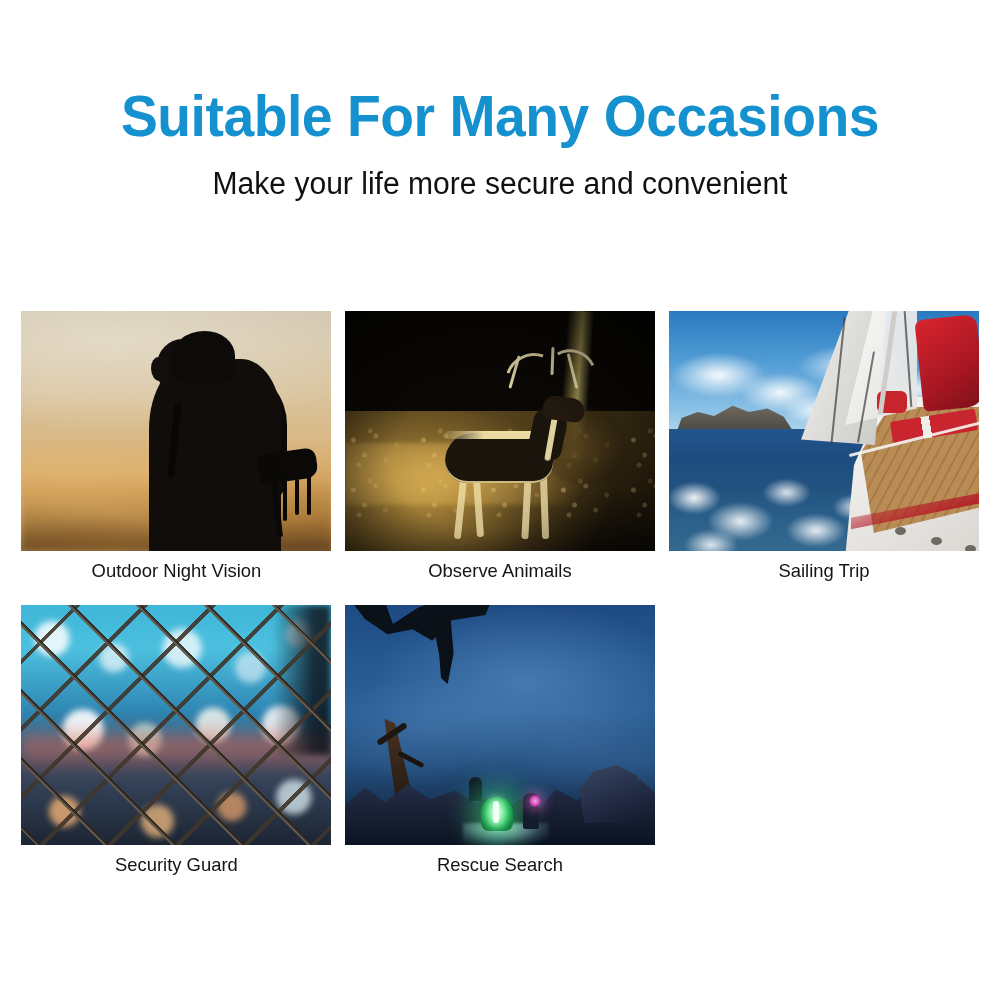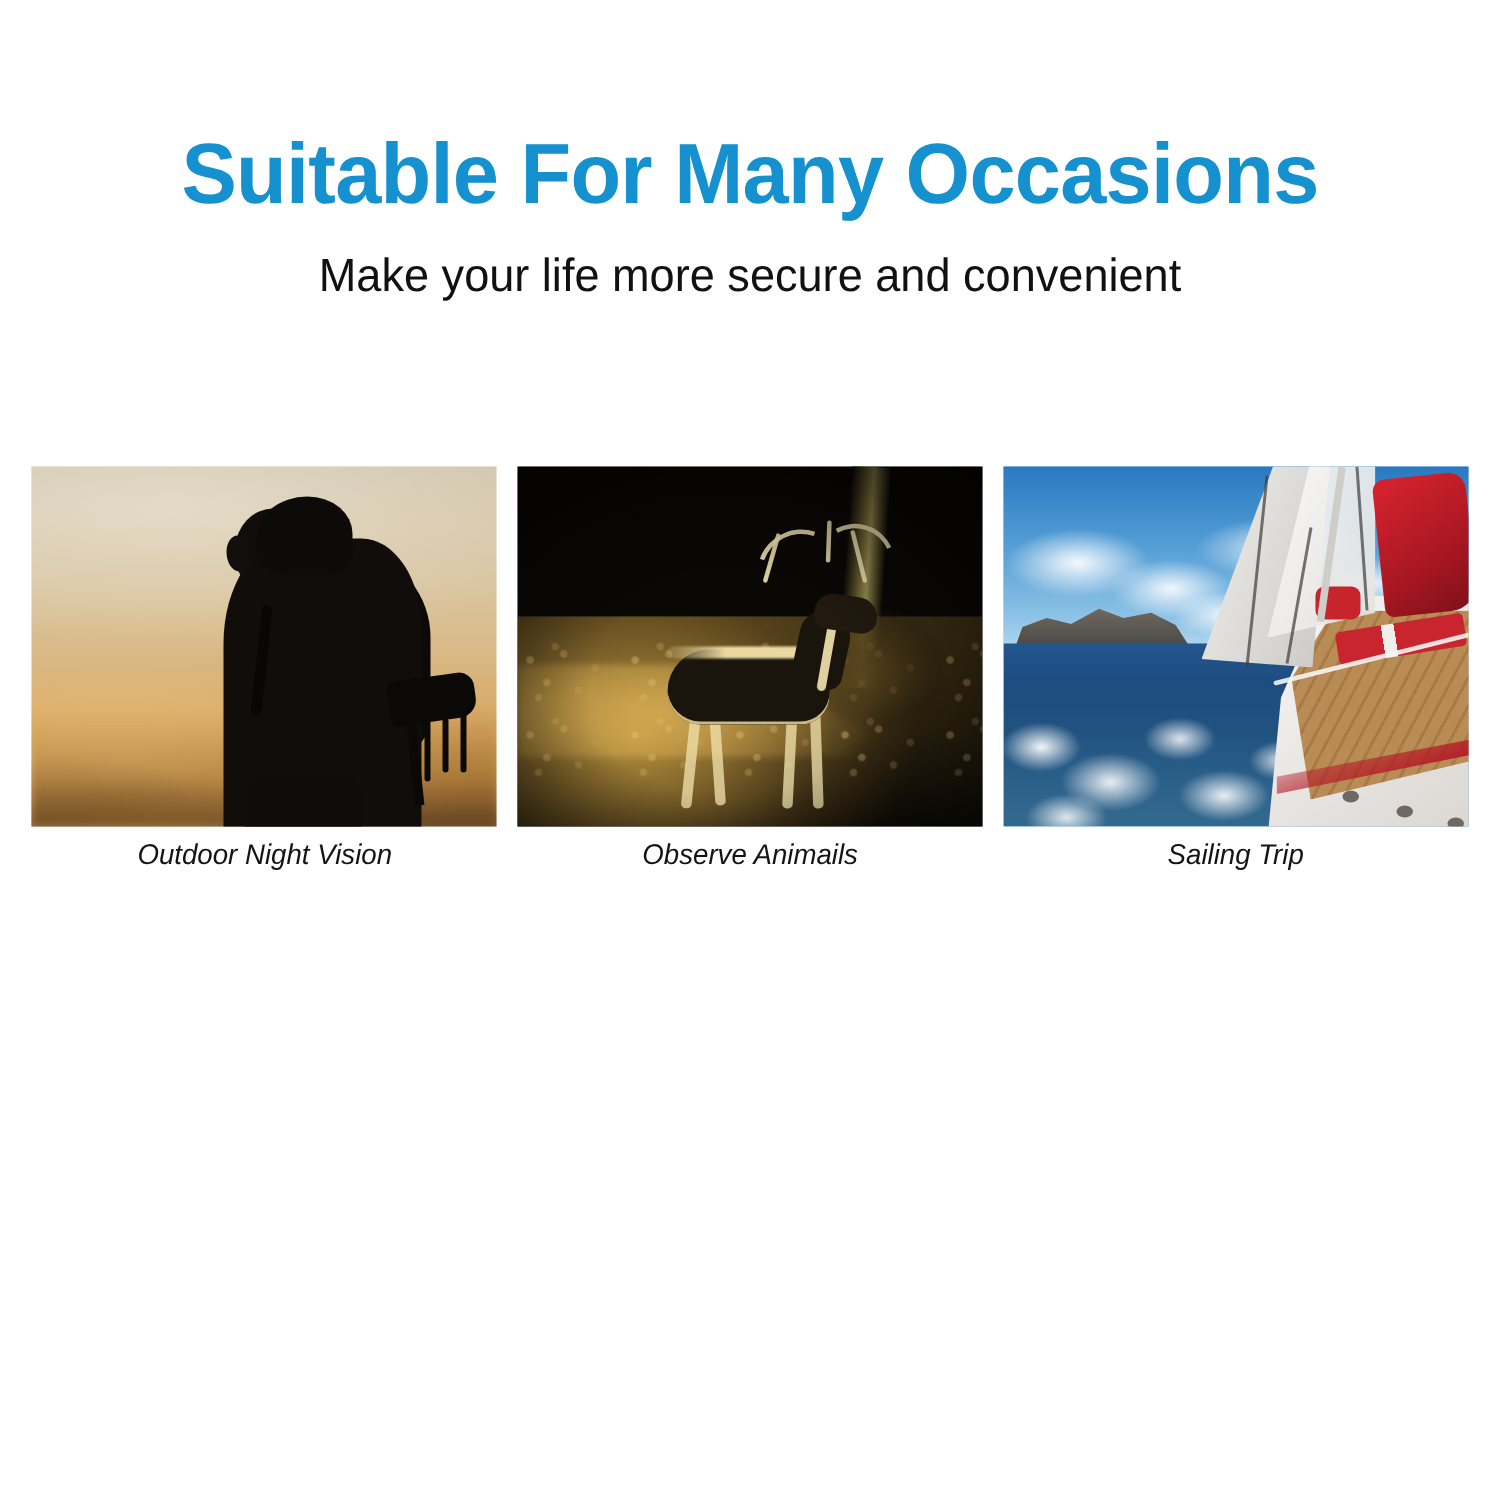--- a/index.html
+++ b/index.html
@@ -62,21 +62,20 @@
     row-gap: 22px;
   }
 
   .cell {
     position: relative;
     width: 310px;
     height: 272px;
     display: flex;
     flex-direction: column;
     align-items: center;
-    font-style: italic;
   }
 
   .photo {
     position: relative;
     width: 310px;
     height: 247px;
     overflow: hidden;
     background: #cfcfcf;
   }
 
@@ -666,16 +665,46 @@
         <div class="rig2"></div>
         <div class="rig3"></div>
         <div class="rail"></div>
         <div class="port p1"></div>
         <div class="port p2"></div>
         <div class="port p3"></div>
       </div>
       <div class="caption">Sailing Trip</div>
     </div>
 
-
+    <div class="cell row2">
+      <div class="photo ph-fence">
+        <div class="bokeh"></div>
+        <div class="warmband"></div>
+        <div class="darkright"></div>
+        <div class="mesh"></div>
+        <div class="mesh-hl"></div>
+      </div>
+      <div class="caption">Security Guard</div>
+    </div>
+
+    <div class="cell row2">
+      <div class="photo ph-rescue">
+        <div class="cloudwash"></div>
+        <div class="debris-top"></div>
+        <div class="hook"></div>
+        <div class="pole"></div>
+        <div class="branch"></div>
+        <div class="branch2"></div>
+        <div class="rubble-l"></div>
+        <div class="rubble-r"></div>
+        <div class="rock-big"></div>
+        <div class="ground-lit"></div>
+        <div class="figure2"></div>
+        <div class="greenlight"></div>
+        <div class="greenbeam"></div>
+        <div class="figure"></div>
+        <div class="magenta"></div>
+      </div>
+      <div class="caption">Rescue Search</div>
+    </div>
 
   </div>
 </div>
 
 </body></html>

